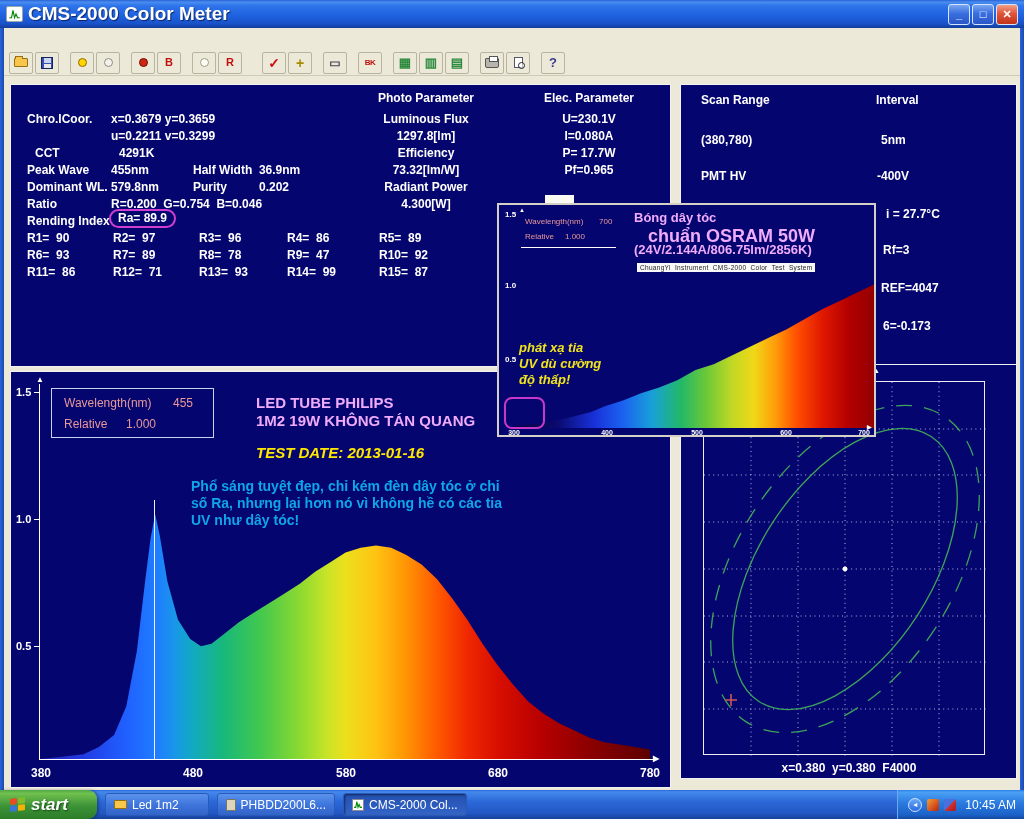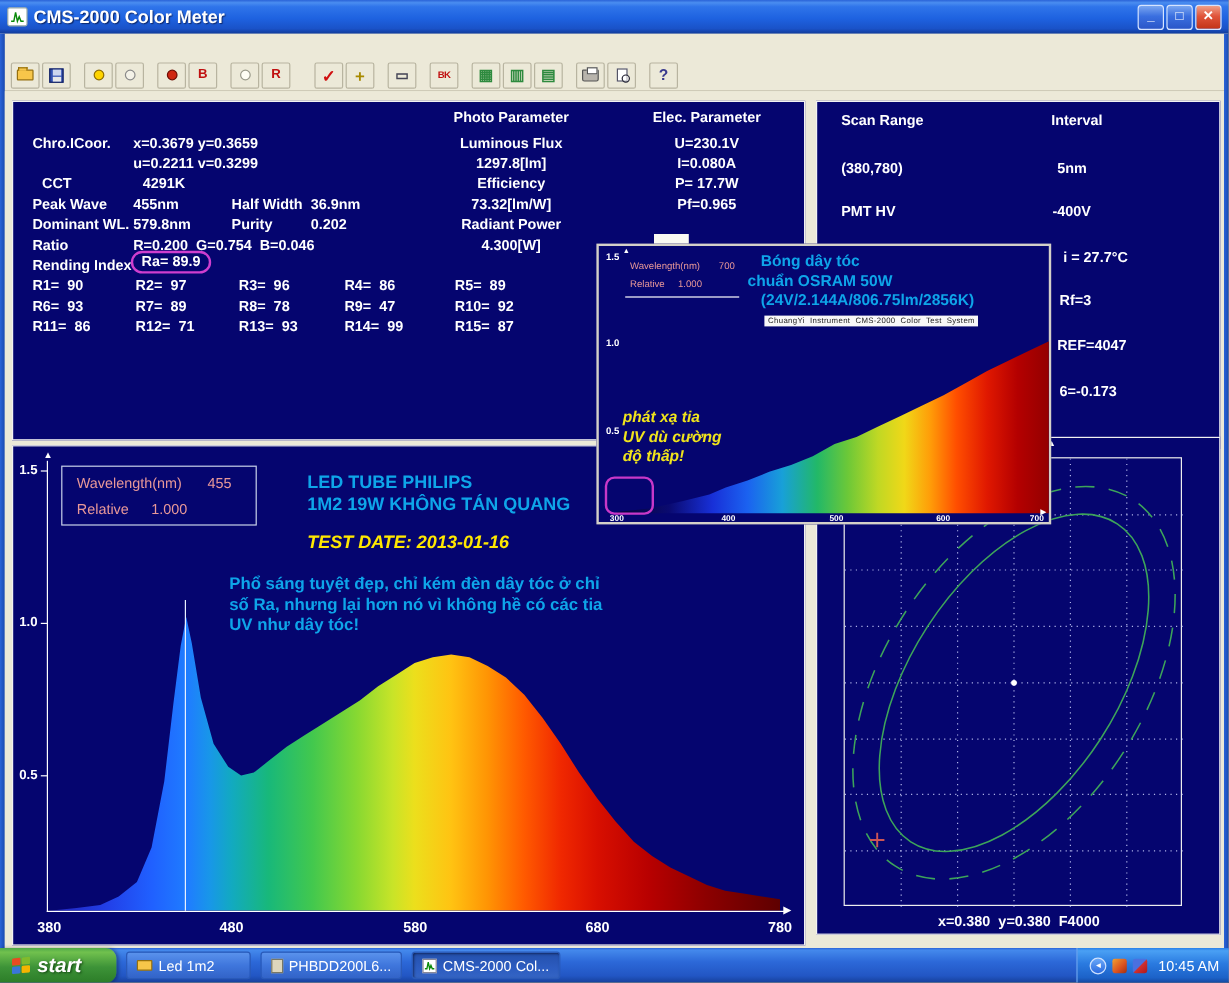--- a/index.html
+++ b/index.html
@@ -7,21 +7,21 @@
   body { font-family:"Liberation Sans", sans-serif; }
   [data-bind] { white-space:pre; }
   .screen { position:relative; width:1024px; height:819px; background:#ece9d8; overflow:hidden; }
 
   
   .titlebar { position:absolute; left:0; top:0; width:1024px; height:28px;
     background:linear-gradient(180deg,#2a63d8 0%,#4a8df0 8%,#2f74ea 20%,#1e62e0 55%,#1a52c8 85%,#123c9a 100%);
     display:flex; align-items:center; padding:0 6px; }
   .appicon { width:17px; height:16px; background:#fff; border:1px solid #9aa; border-radius:2px;
     display:inline-flex; align-items:center; justify-content:center; margin-right:5px; }
-  .wtitle { color:#fff; font-weight:bold; font-size:15px; text-shadow:1px 1px 1px rgba(0,0,30,.6); }
+  .wtitle { color:#fff; font-weight:bold; font-size:19px; text-shadow:1px 1px 1px rgba(0,0,30,.6); }
   .winbtns { margin-left:auto; display:flex; gap:2px; }
   .wb { width:22px; height:21px; border-radius:3px; border:1px solid #d6e4ff; cursor:default;
     background:linear-gradient(180deg,#7aa6f0 0%,#3a6fe0 45%,#2a56c8 100%);
     color:#fff; font-weight:bold; font-size:11px; line-height:18px; text-align:center; padding:0; }
   .wb.close { background:linear-gradient(180deg,#f0a088 0%,#e0543a 45%,#c23418 100%); }
   .menubar { position:absolute; left:4px; top:28px; width:1016px; height:22px; background:#ece9d8;
     border-bottom:1px solid #d8d4c0; display:flex; align-items:center; gap:22px; padding-left:10px;
     font-size:13px; color:#111; }
   .mi { cursor:default; }
   .toolbar { position:absolute; left:4px; top:50px; width:1016px; height:26px; background:#ece9d8;
@@ -69,21 +69,21 @@
 
   
   #panelB { left:676px; top:8px; width:337px; height:290px; }
 
   
   #panelC { left:6px; top:295px; width:661px; height:417px; }
   .axis { position:absolute; background:#fff; }
   .arrow { position:absolute; color:#fff; font-size:8px; line-height:1; }
   .legendbox { position:absolute; border:1px solid #c9d2ea; }
   .salmon { color:#e89898; font-weight:normal; }
-  .magenta { color:#0ea5e9; font-weight:bold; }
+  .magenta { color:#f0abfc; font-weight:bold; }
   .yellowtx { color:#ffe800; font-weight:bold;font-style:italic; }
   .greentx { color:#0ea5e9; font-weight:bold; }
 
   
   #overlay { position:absolute; left:493px; top:127px; width:379px; height:234px;
     background:#05056f; border:2px solid #d4d0c8; z-index:30; overflow:hidden;
     color:#fff; font-weight:bold; }
   #whitetab { position:absolute; left:541px; top:119px; width:29px; height:10px; background:#fafaf2; z-index:29; }
   .banner { position:absolute; background:#f8f8f8; color:#222; font-size:6.5px; font-weight:normal;
     padding:1px 3px; letter-spacing:0.3px; }
@@ -394,21 +394,21 @@
       <span class="abs wtx" style="left:6px;top:76px;font-size:8px" data-bind="overlay.yticks.1">1.0</span>
       <span class="abs wtx" style="left:6px;top:150px;font-size:8px" data-bind="overlay.yticks.2">0.5</span>
 
       <span class="abs salmon" style="left:26px;top:12px;font-size:8px" data-bind="overlay.legend_label1">Wavelength(nm)</span>
       <span class="abs salmon" style="left:100px;top:12px;font-size:8px" data-bind="overlay.legend_value1">700</span>
       <span class="abs salmon" style="left:26px;top:27px;font-size:8px" data-bind="overlay.legend_label2">Relative</span>
       <span class="abs salmon" style="left:66px;top:27px;font-size:8px" data-bind="overlay.legend_value2">1.000</span>
       <div class="axis" style="left:22px;top:42px;width:95px;height:1px"></div>
 
       <div class="abs magenta" style="left:135px;top:5px;font-size:13px" data-bind="overlay.title_lines.0">Bóng dây tóc</div>
-      <div class="abs magenta" style="left:124px;top:21px;font-size:13px" data-bind="overlay.title_lines.1">chuẩn OSRAM 50W</div>
+      <div class="abs magenta" style="left:149px;top:21px;font-size:18px" data-bind="overlay.title_lines.1">chuẩn OSRAM 50W</div>
       <div class="abs magenta" style="left:135px;top:37px;font-size:13px" data-bind="overlay.title_lines.2">(24V/2.144A/806.75lm/2856K)</div>
       <div class="banner" style="left:138px;top:58px" data-bind="overlay.banner">ChuangYi  Instrument  CMS-2000  Color  Test  System</div>
 
       <div class="abs yellowtx" style="left:20px;top:135px;font-size:13px;color:#f0e41c" data-bind="overlay.note_lines.0">phát xạ tia</div>
       <div class="abs yellowtx" style="left:20px;top:151px;font-size:13px;color:#f0e41c" data-bind="overlay.note_lines.1">UV dù cường</div>
       <div class="abs yellowtx" style="left:20px;top:167px;font-size:13px;color:#f0e41c" data-bind="overlay.note_lines.2">độ thấp!</div>
 
       <div class="uvbox" style="left:5px;top:192px;width:41px;height:32px"></div>
 
       <span class="abs wtx ctr" style="left:7px;top:224px;width:16px;font-size:7px" data-bind="overlay.xticks.0">300</span>

